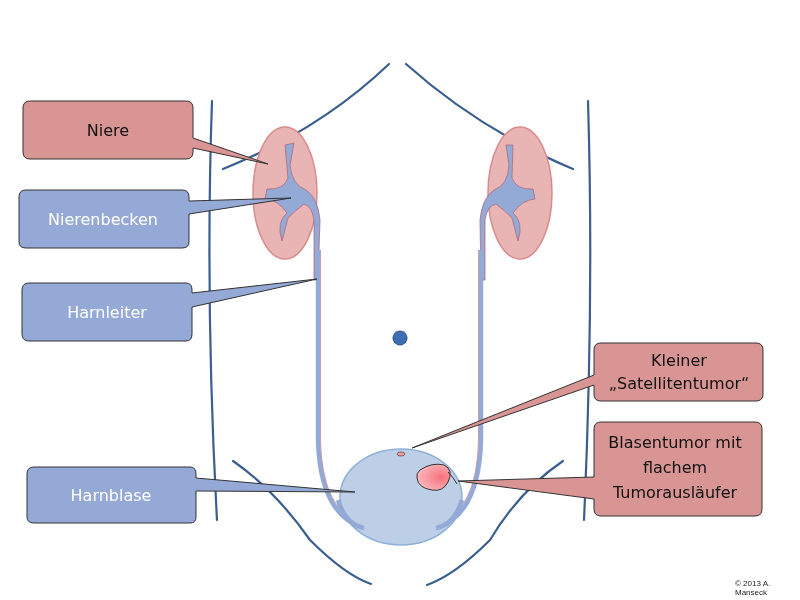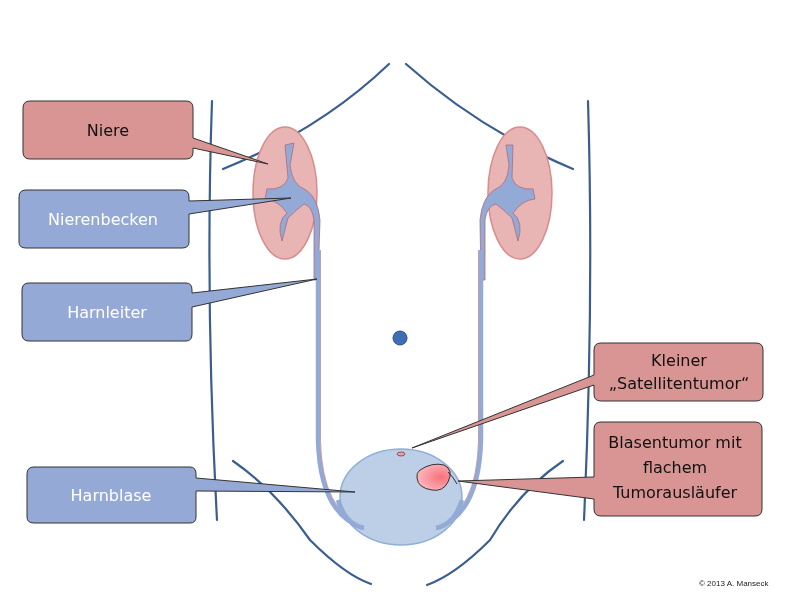--- a/index.html
+++ b/index.html
@@ -1,20 +1,20 @@
 <!DOCTYPE html>
 <html><head>
   <meta charset="utf-8">
   <style>
     html, body { margin: 0; padding: 0; background: #ffffff; }
     body { width: 800px; height: 600px; position: relative; overflow: hidden;
            font-family: "Liberation Sans", "DejaVu Sans", sans-serif; }
     #canvas { position: absolute; left: 0; top: 0; }
     .label-text { font-family: "DejaVu Sans", "Liberation Sans", sans-serif; font-size: 16px; }
-    .copyright { position: absolute; left: 699px; top: 579px; font-size: 8px; color: #222;
+    .copyright { position: absolute; left: 735px; top: 579px; font-size: 8px; color: #222;
                  font-family: "Liberation Sans", sans-serif; }
   </style>
 </head>
 <body>
 
 <svg id="canvas" width="800" height="600" viewBox="0 0 800 600">
   <defs>
     <radialGradient id="tumorGrad" cx="0.6" cy="0.5" r="0.6">
       <stop offset="0%" stop-color="#f8707c"></stop>
       <stop offset="100%" stop-color="#fbb8bc"></stop>

